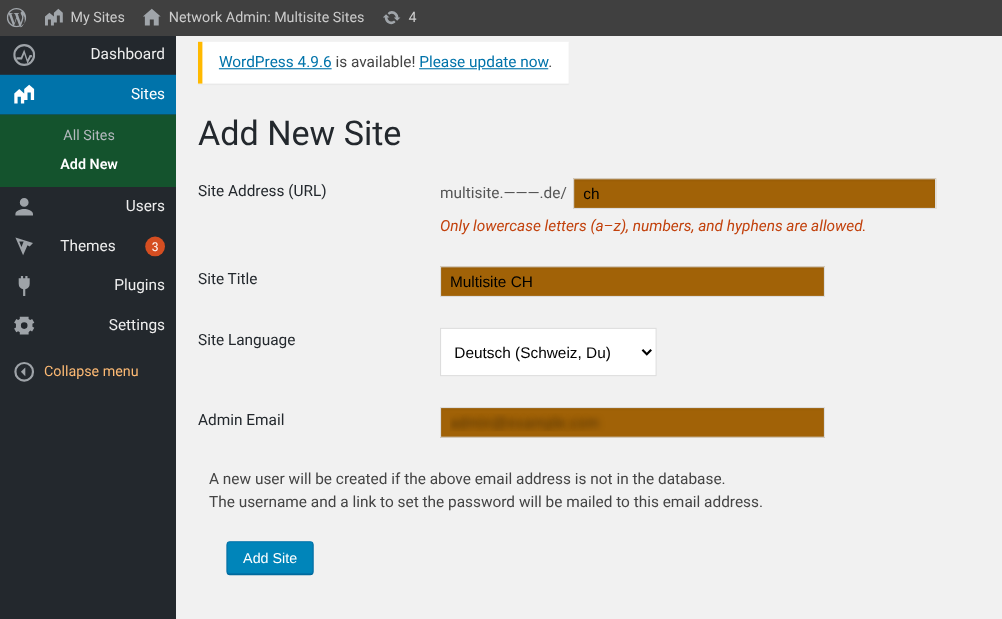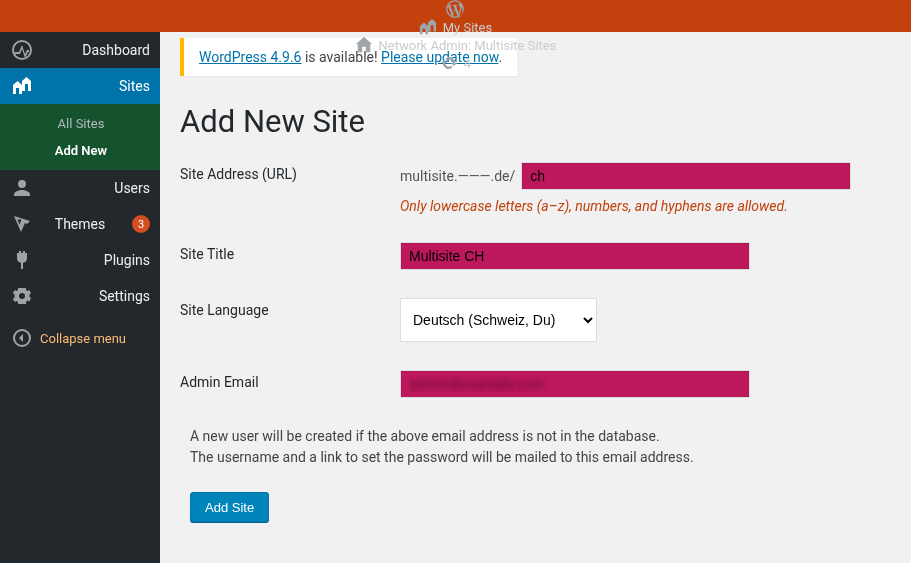--- a/index.html
+++ b/index.html
@@ -6,25 +6,24 @@
   body{
     font-family: -apple-system, BlinkMacSystemFont, "Segoe UI", Roboto, Oxygen-Sans, Ubuntu, Cantarell, "Helvetica Neue", sans-serif;
     font-size: 13px;
     color: #444;
     background: #f1f1f1;
     width: 911px; height: 563px; overflow: hidden;
   }
   
   .adminbar{
     position: fixed; top:0; left:0; right:0; height:32px;
-    background:#c2410c; color:#b4b9be;
+    background:#404040; color:#b4b9be;
     display:flex; align-items:center;
     font-size:13px;
     z-index: 100;
-    flex-direction: column;
   }
   .adminbar .ab-item{
     display:flex; align-items:center; padding:0 8px; height:32px;
     cursor:pointer; gap:6px; color:#ccc;
   }
   .adminbar svg{ width:18px; height:18px; fill:#a0a5aa; }
   .adminbar .ab-item:first-child{padding-left:6px;}
 
   
   .sidebar{
@@ -69,34 +68,34 @@
   .update-nag a{ color:#0073aa; text-decoration:underline;}
   h1.page-title{ font-size:31px; font-weight:400; color:#23282d; margin:12px 0 22px 0;}
 
   .form-row{ display:flex; align-items:flex-start; margin-bottom:28px;}
   .form-row .label{ width:220px; padding-top:4px; font-size:14px; color:#23282d;}
   .form-row .field{ flex:1; max-width:480px;}
   .site-addr{ display:flex; align-items:center; gap:6px;}
   .site-addr .prefix{ color:#555; font-size:14px;}
   input[type=text], input[type=email]{
     font-size:14px; padding:3px 8px; height:28px;
-    border:1px solid #ddd; background:#be185d; box-shadow:inset 0 1px 2px rgba(0,0,0,.07);
+    border:1px solid #ddd; background:#a16207; box-shadow:inset 0 1px 2px rgba(0,0,0,.07);
   }
   input.wide{ width:330px;}
   .desc{ color:#c2410c; font-style:italic; font-size:14px; margin-top:8px;}
   .hl{ background:#fdfdd9;}
   select{
     font-size:14px; height:44px; border:1px solid #ddd; background:#fff; padding:2px 24px 2px 8px;
   }
   .note{ color:#444; font-size:14px; line-height:1.5; margin:0 0 24px 10px;}
   .button-primary{
     background:#0085ba; border:1px solid #0073aa; color:#fff;
     padding:0 14px; height:30px; font-size:13px; border-radius:3px; cursor:pointer;
     box-shadow:0 1px 0 #006799;
-    margin-left:10px;
+    margin-left:26px;
   }
   .blur{ color:transparent; text-shadow:0 0 6px rgba(0,0,0,.5); user-select:none;}
 </style>
 </head>
 <body>
 
 <div class="adminbar">
   <div class="ab-item">
     <svg viewBox="0 0 20 20">
         <path d="M10 .2C4.6.2.2 4.6.2 10S4.6 19.8 10 19.8 19.8 15.4 19.8 10 15.4.2 10 .2zM1.6 10c0-1.2.3-2.4.7-3.4l4 11C3.7 16.2 1.6 13.3 1.6 10zm8.4 8.4c-.8 0-1.6-.1-2.4-.3l2.5-7.3 2.6 7.1c0 .1 0 .1.1.1-.9.3-1.8.4-2.8.4zm1.2-12.3c.5 0 1-.1 1-.1.5 0 .4-.7-.1-.7 0 0-1.4.1-2.3.1-.8 0-2.2-.1-2.2-.1-.5 0-.5.7-.1.7 0 0 .4.1.9.1l1.3 3.7L8 15.4 4.8 6.1c.5 0 1-.1 1-.1.5 0 .4-.7-.1-.7 0 0-1.4.1-2.3.1h-.5C4.4 3.1 7 1.6 10 1.6c2.2 0 4.2.8 5.7 2.2h-.1c-.8 0-1.4.7-1.4 1.5 0 .7.4 1.3.8 2 .3.5.7 1.3.7 2.3 0 .7-.2 1.7-.6 2.8l-.8 2.7-3.1-9zm6.1 1.9c.7 1.3 1.1 2.8 1.1 4.4 0 3.4-1.8 6.3-4.6 7.9l2.6-7.4c.5-1.2.6-2.2.6-3 .1-.7 0-1.3-.1-1.9h.4z"></path>

